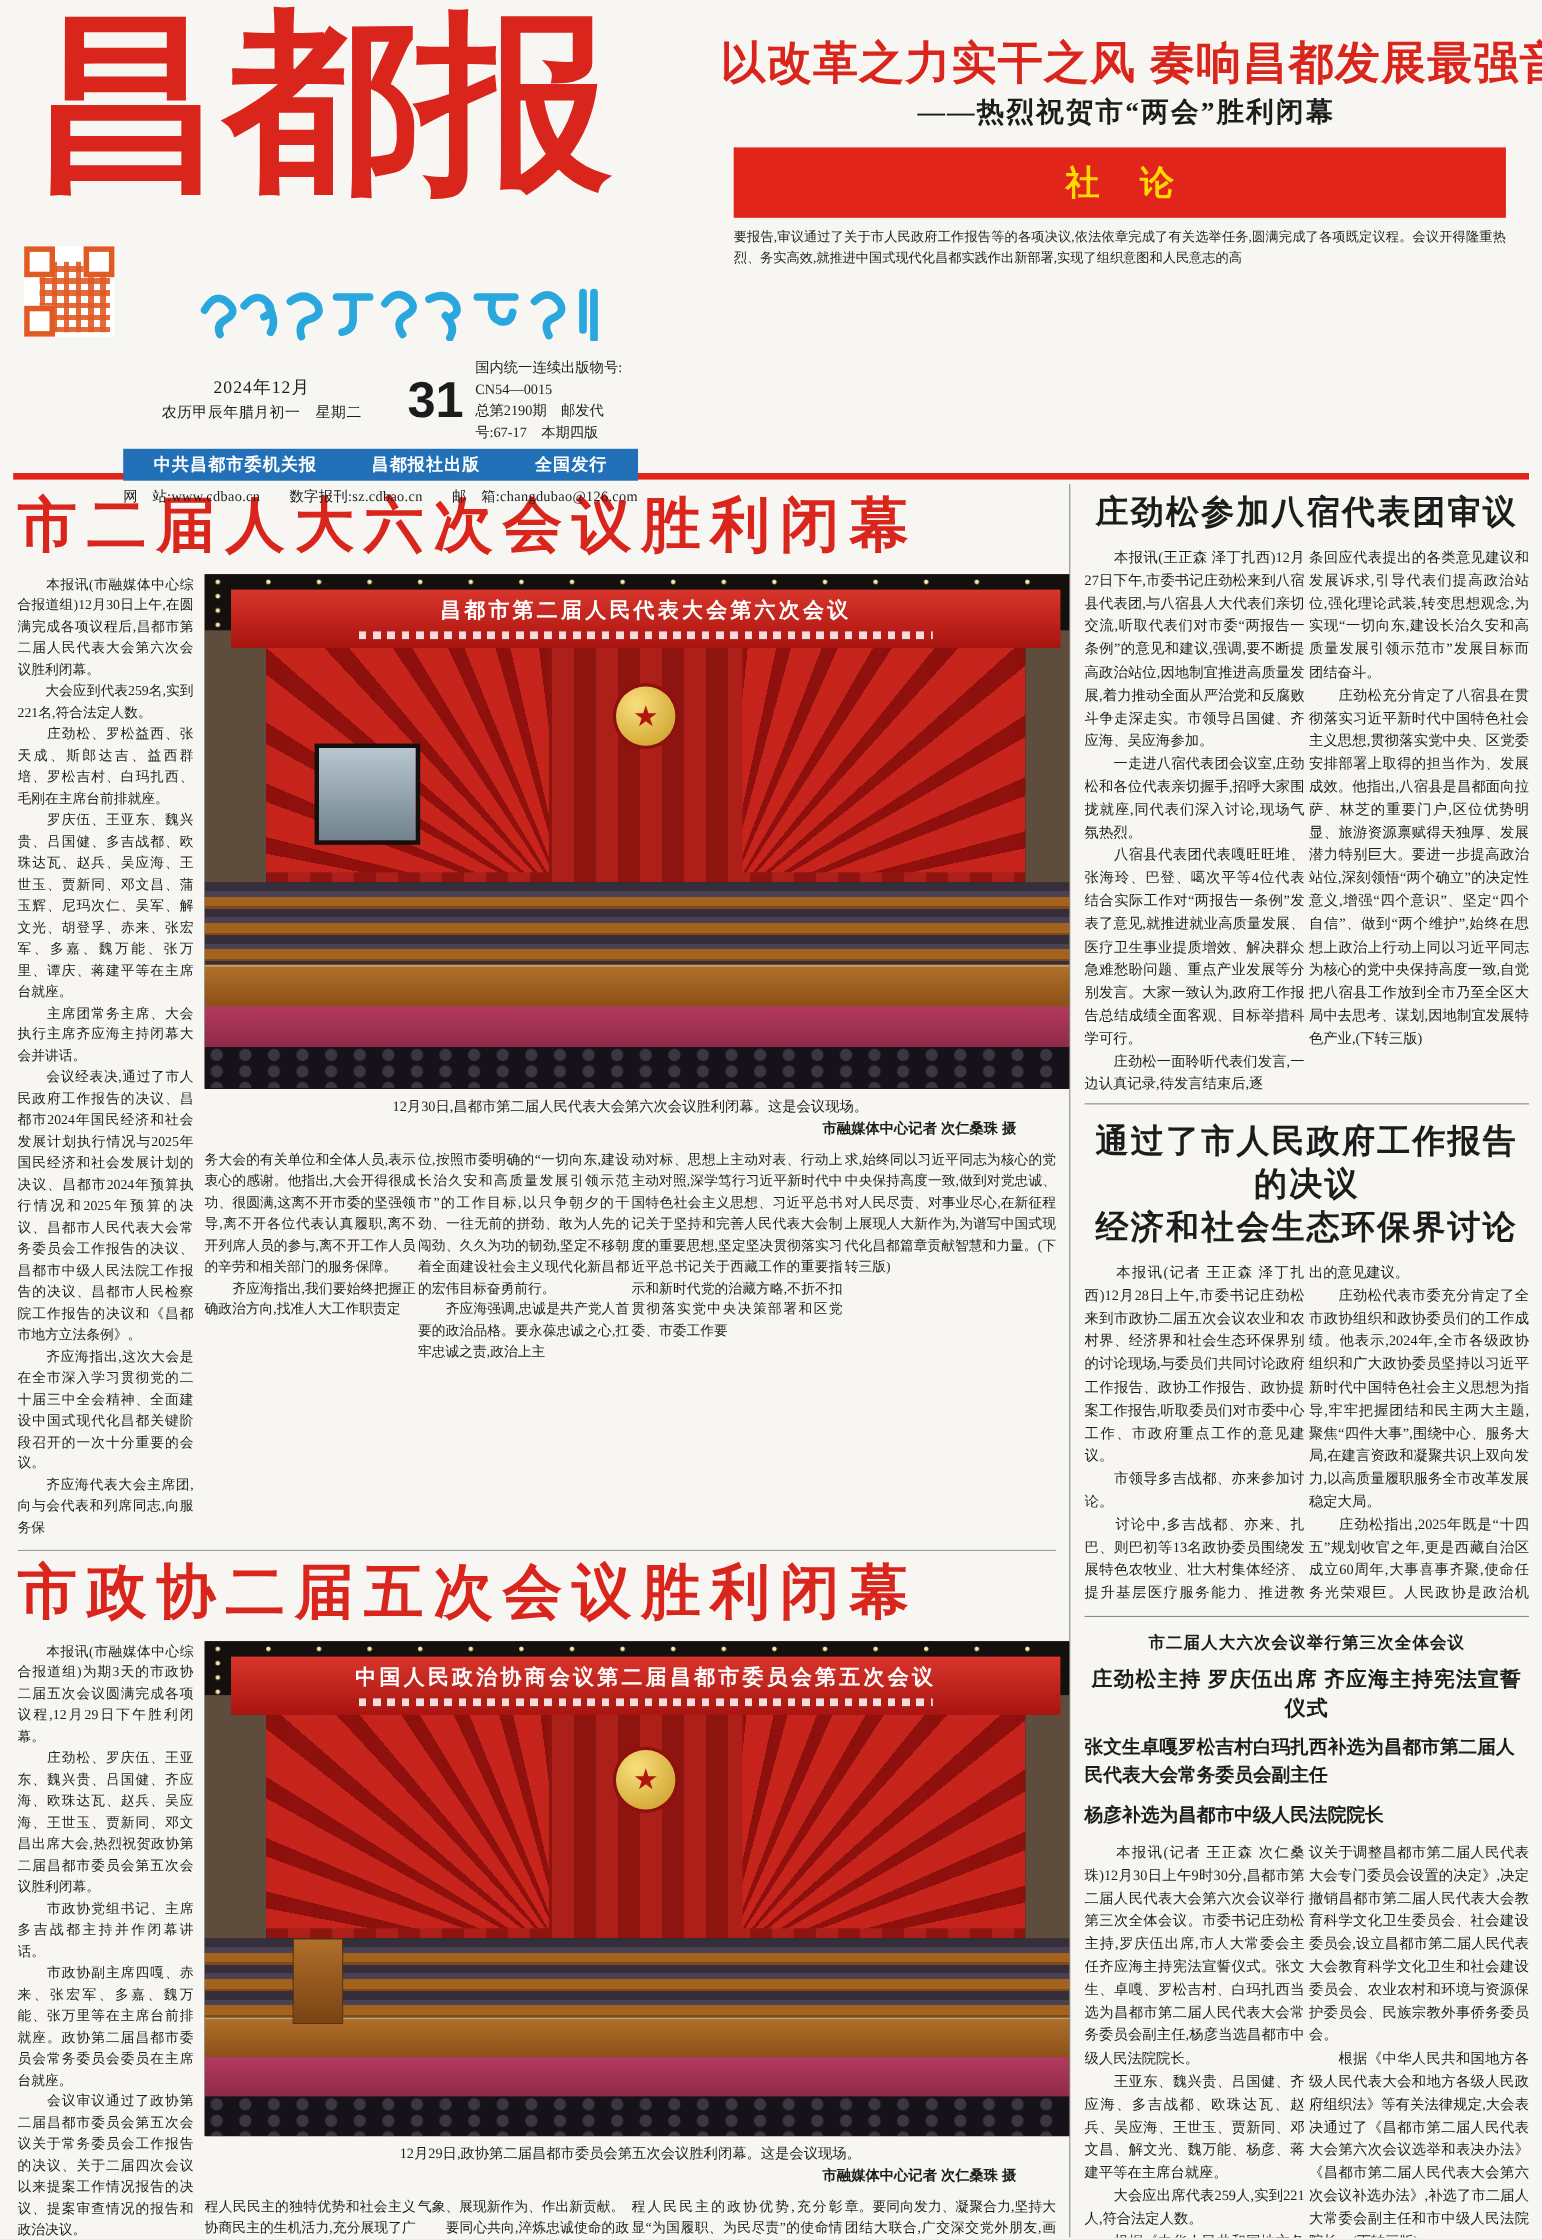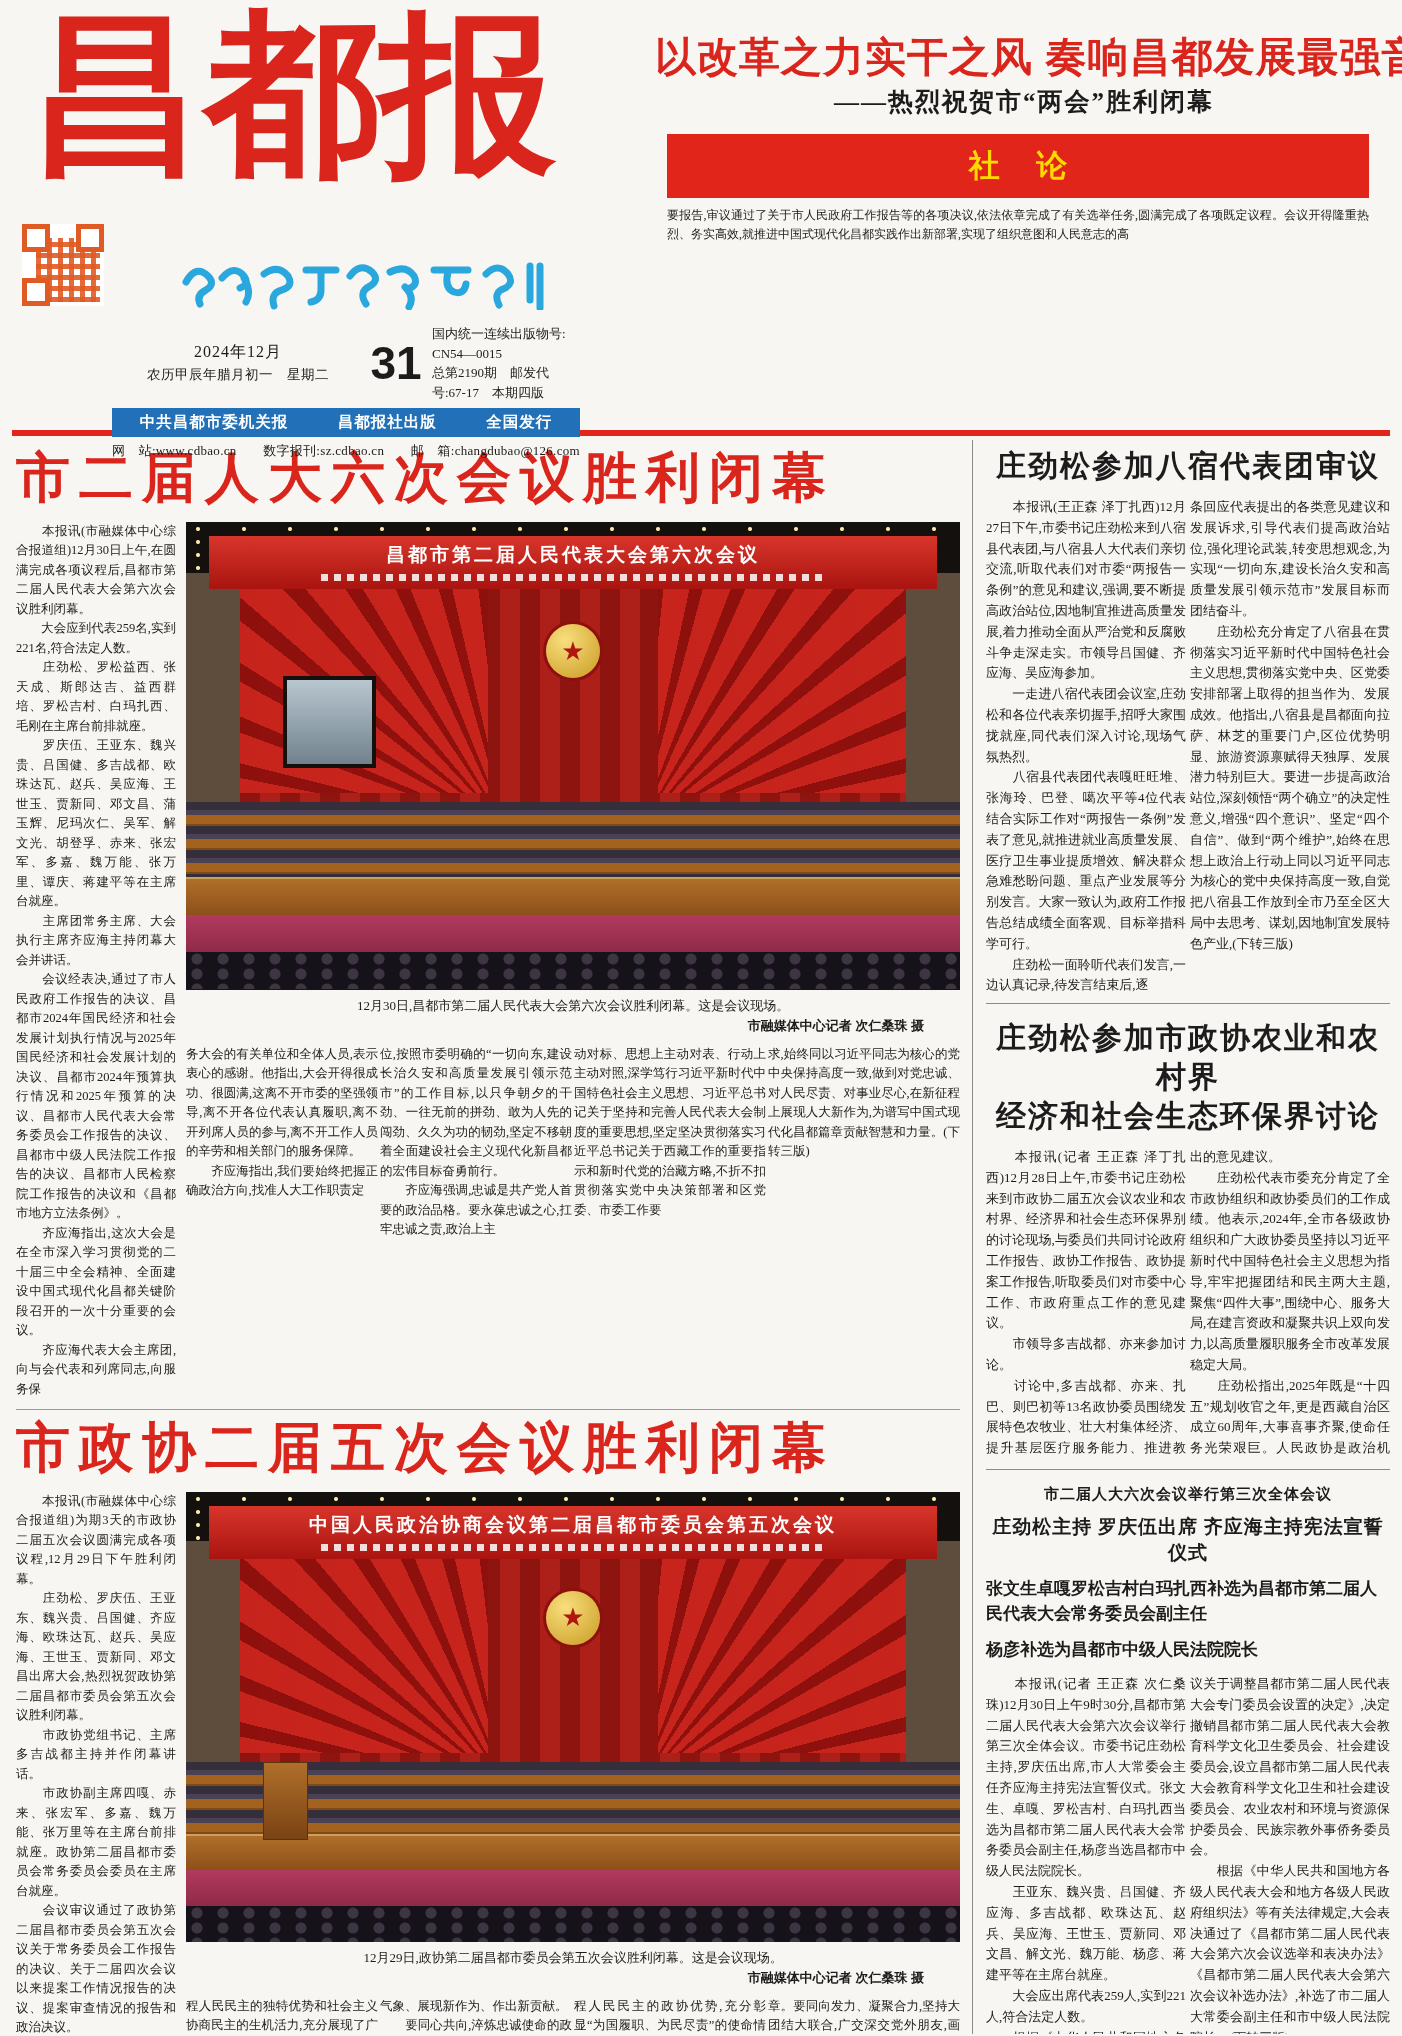--- a/index.html
+++ b/index.html
@@ -64,21 +64,21 @@
   .r-h1{font-size:30px;font-weight:900;text-align:center;letter-spacing:2px;line-height:1.3;}
   .r-h1.small{font-size:15px;letter-spacing:1px;}
   .r-sub1{font-size:19px;font-weight:bold;text-align:center;margin-top:10px;letter-spacing:1px;}
   .r-sub2{font-size:17px;font-weight:bold;text-align:left;margin-top:10px;line-height:1.5;
       font-family:"Liberation Sans",sans-serif;}
   .r-cols{display:flex;gap:4px;margin-top:12px;}
   .r-col{flex:1;font-size:13px;line-height:1.6;text-align:justify;overflow:hidden;white-space:pre-line;}
   .rdiv{border-top:1px solid #8a8a8a;margin:8px 0;}
 
   
-  .photo{position:relative;width:100%;background:#1c1410;overflow:hidden;}
+  .photo{position:relative;width:100%;background:#1c1410;overflow:hidden;padding-left:28px;}
   .ph-ceiling{position:absolute;top:0;left:0;right:0;height:11%;background-color:#14100d;
       background-image:radial-gradient(circle at 12px 7px,#ffe8ae 1.5px,transparent 2.5px);
       background-size:46px 13px;}
   .ph-wall{position:absolute;top:11%;height:52%;width:7%;background:#5e4c3c;}
   .ph-wall.l{left:0;} .ph-wall.r{right:0;}
   .ph-banner{position:absolute;top:3.2%;left:3%;right:3%;background:linear-gradient(#d8352b,#a91410);
       text-align:center;color:#fff;padding:6px 4px 8px;z-index:3;}
   .ph-banner .t{font-size:19px;font-weight:bold;letter-spacing:3px;font-family:"Liberation Sans",sans-serif;}
   .ph-banner-sub{height:7px;width:70%;margin:6px auto 0;
       background:repeating-linear-gradient(90deg,rgba(255,255,255,.85) 0 7px,transparent 7px 13px);}
@@ -271,21 +271,21 @@
 　　八宿县代表团代表嘎旺旺堆、张海玲、巴登、噶次平等4位代表结合实际工作对“两报告一条例”发表了意见,就推进就业高质量发展、医疗卫生事业提质增效、解决群众急难愁盼问题、重点产业发展等分别发言。大家一致认为,政府工作报告总结成绩全面客观、目标举措科学可行。
 　　庄劲松一面聆听代表们发言,一边认真记录,待发言结束后,逐</div>
           <div class="r-col">条回应代表提出的各类意见建议和发展诉求,引导代表们提高政治站位,强化理论武装,转变思想观念,为实现“一切向东,建设长治久安和高质量发展引领示范市”发展目标而团结奋斗。
 　　庄劲松充分肯定了八宿县在贯彻落实习近平新时代中国特色社会主义思想,贯彻落实党中央、区党委安排部署上取得的担当作为、发展成效。他指出,八宿县是昌都面向拉萨、林芝的重要门户,区位优势明显、旅游资源禀赋得天独厚、发展潜力特别巨大。要进一步提高政治站位,深刻领悟“两个确立”的决定性意义,增强“四个意识”、坚定“四个自信”、做到“两个维护”,始终在思想上政治上行动上同以习近平同志为核心的党中央保持高度一致,自觉把八宿县工作放到全市乃至全区大局中去思考、谋划,因地制宜发展特色产业,(下转三版)</div>
         </div>
       </div>
 
       <div class="rdiv"></div>
 
       <div class="r-art">
-        <div class="r-h1 sans">庄劲松参加市政协农业和农村界</div>
+        <div class="r-h1 sans">通过了市人民政府工作报告的决议</div>
         <div class="r-h1 sans">经济和社会生态环保界讨论</div>
         <div class="r-cols" style="height:312px">
           <div class="r-col">　　本报讯(记者 王正森 泽丁扎西)12月28日上午,市委书记庄劲松来到市政协二届五次会议农业和农村界、经济界和社会生态环保界别的讨论现场,与委员们共同讨论政府工作报告、政协工作报告、政协提案工作报告,听取委员们对市委中心工作、市政府重点工作的意见建议。
 　　市领导多吉战都、亦来参加讨论。
 　　讨论中,多吉战都、亦来、扎巴、则巴初等13名政协委员围绕发展特色农牧业、壮大村集体经济、提升基层医疗服务能力、推进教育“双减”政策落实等热点难点问题踊跃发言,提出意见建议。
 　　在委员发言过程中,庄劲松认真聆听,仔细记录,逐一回应委员们提</div>
           <div class="r-col">出的意见建议。
 　　庄劲松代表市委充分肯定了全市政协组织和政协委员们的工作成绩。他表示,2024年,全市各级政协组织和广大政协委员坚持以习近平新时代中国特色社会主义思想为指导,牢牢把握团结和民主两大主题,聚焦“四件大事”,围绕中心、服务大局,在建言资政和凝聚共识上双向发力,以高质量履职服务全市改革发展稳定大局。
 　　庄劲松指出,2025年既是“十四五”规划收官之年,更是西藏自治区成立60周年,大事喜事齐聚,使命任务光荣艰巨。人民政协是政治机关。(下转三版)</div>
         </div>

